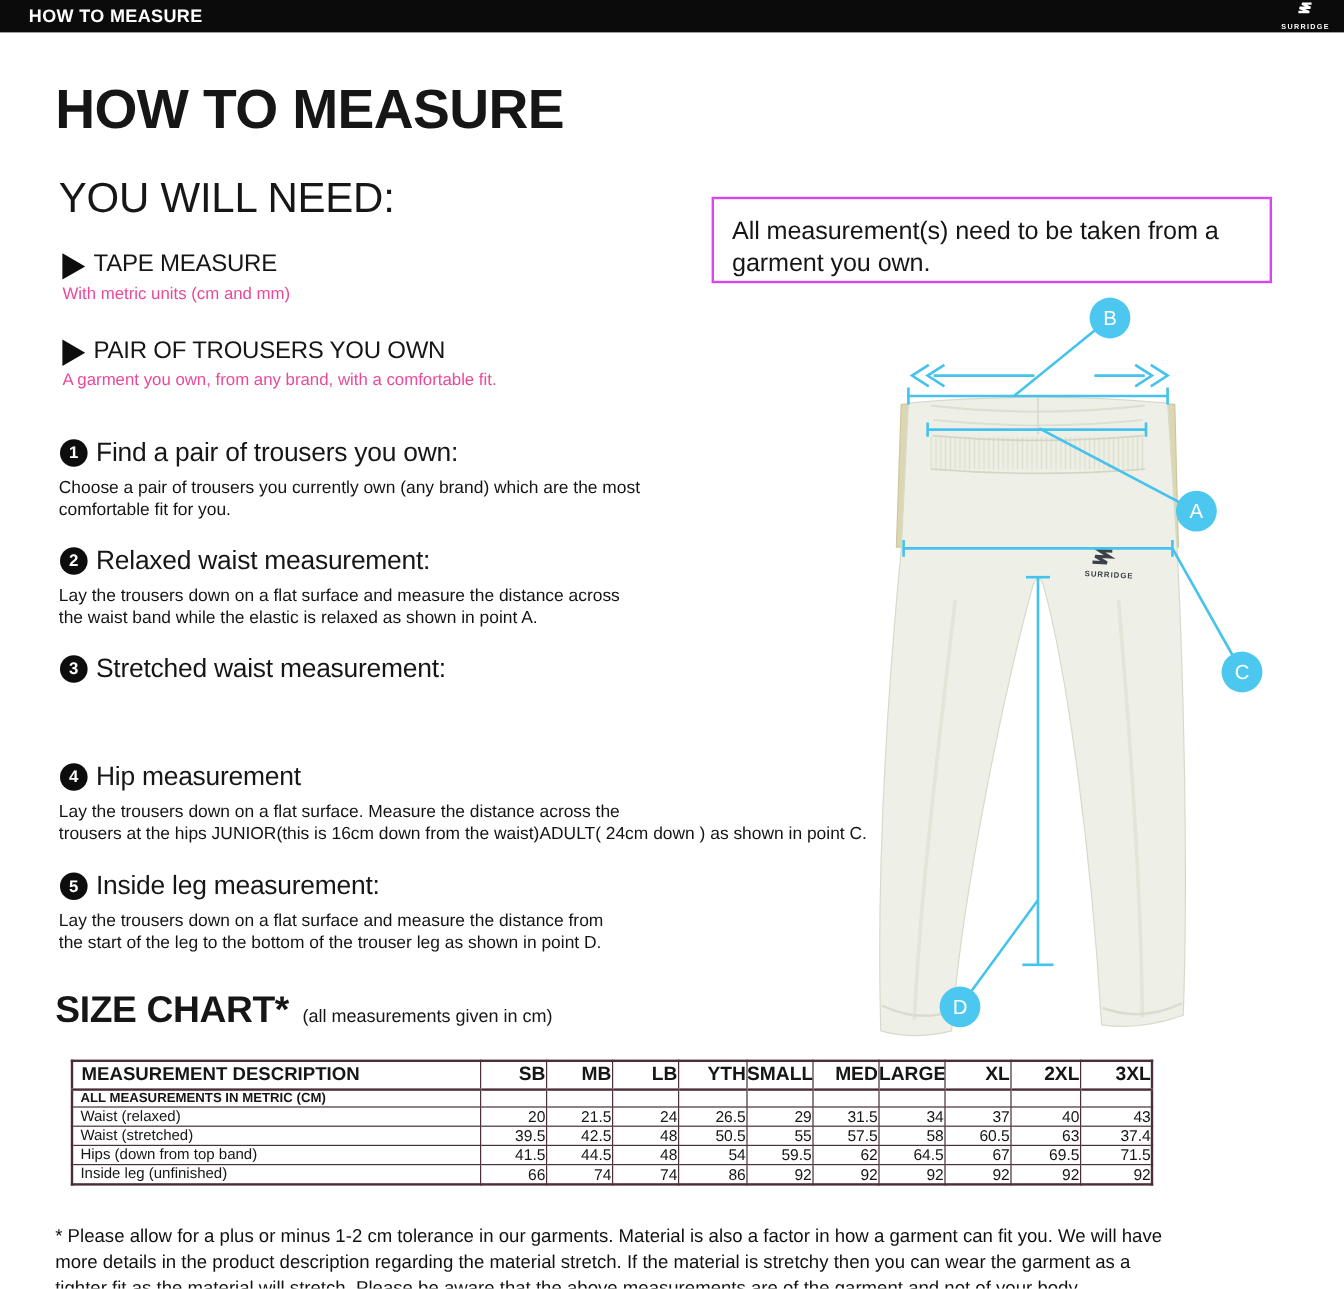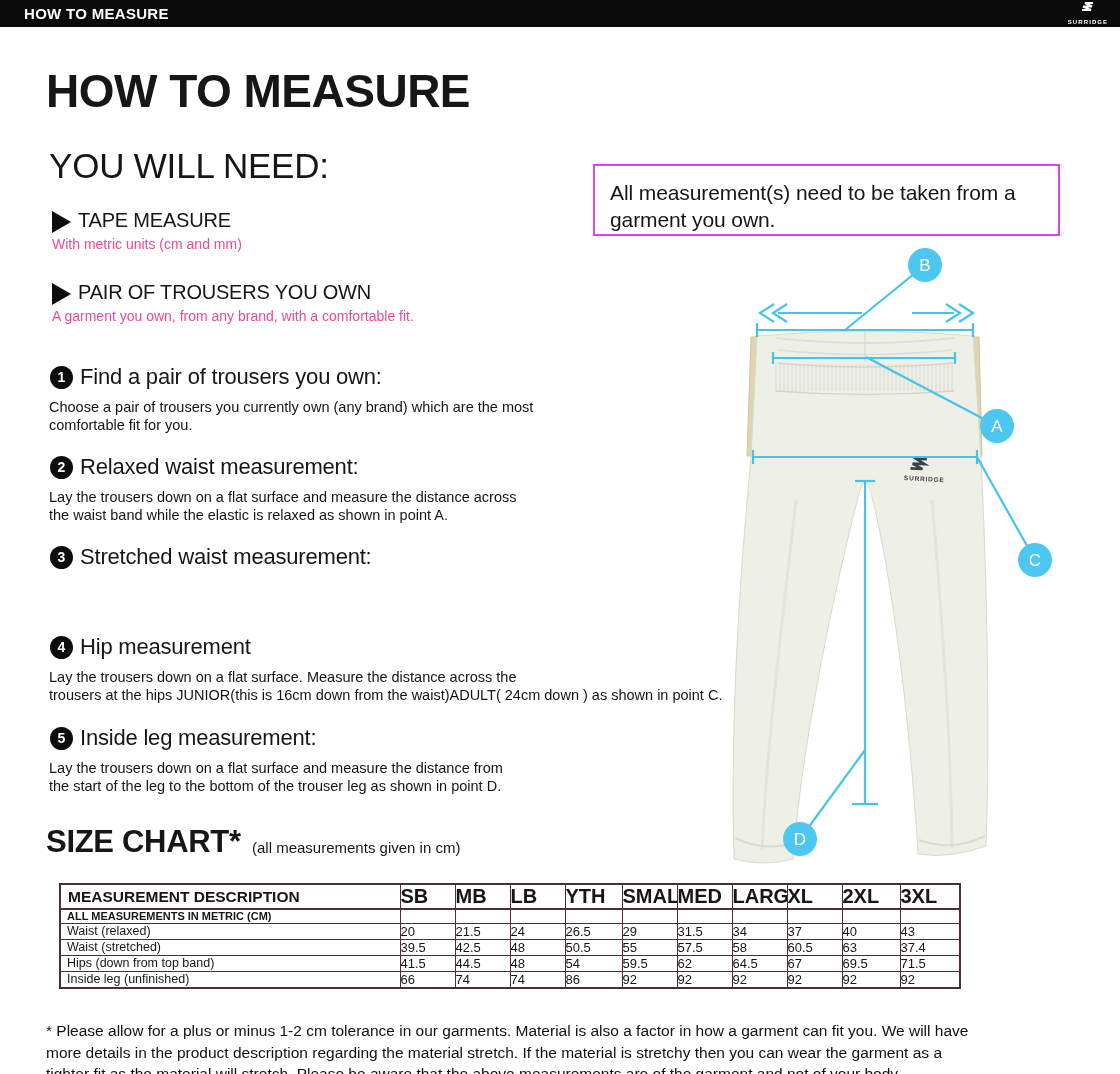--- a/index.html
+++ b/index.html
@@ -39,23 +39,23 @@
   .note-box{position:absolute;left:593px;top:164px;width:467px;height:72px;border:2px solid #d946ef;background:#fff;}
   .note-box .note-text{padding:13px 15px;font-size:21px;line-height:27px;white-space:pre-line;letter-spacing:-.1px;}
 
   
   .sc-head{position:absolute;left:46px;top:824px;font-size:31px;font-weight:600;letter-spacing:-.3px;}
   .sc-sub{position:absolute;left:252px;top:839px;font-size:15px;}
 
   table.size-chart{position:absolute;left:31px;top:883px;width:900px;border-collapse:collapse;table-layout:fixed;
     border:2px solid var(--maroon);margin-left:28px;}
   .size-chart th,.size-chart td{border:1px solid var(--maroon);overflow:hidden;white-space:nowrap;}
-  .size-chart th{height:24px;font-size:20px;font-weight:bold;text-align:left;border-bottom-width:2px;}
+  .size-chart th{height:24px;font-size:16px;font-weight:bold;text-align:right;border-bottom-width:2px;}
   .size-chart th.desc{font-size:15.5px;text-align:left;padding-left:7px;}
-  .size-chart td{height:16px;font-size:13px;text-align:left;}
+  .size-chart td{height:16px;font-size:13px;text-align:right;}
   .size-chart td.desc{text-align:left;padding-left:6px;font-size:12.5px;font-weight:normal;}
   .size-chart tr.metric td{height:14px;}
   .size-chart td.metric{font-size:11px;font-weight:bold;}
 
   .footnote{position:absolute;left:46px;top:1020px;width:1055px;font-size:15.5px;line-height:21.5px;white-space:pre-line;color:#111;}
 
   .diagram{position:absolute;left:690px;top:238px;}
 </style>
 </head>
 <body>

